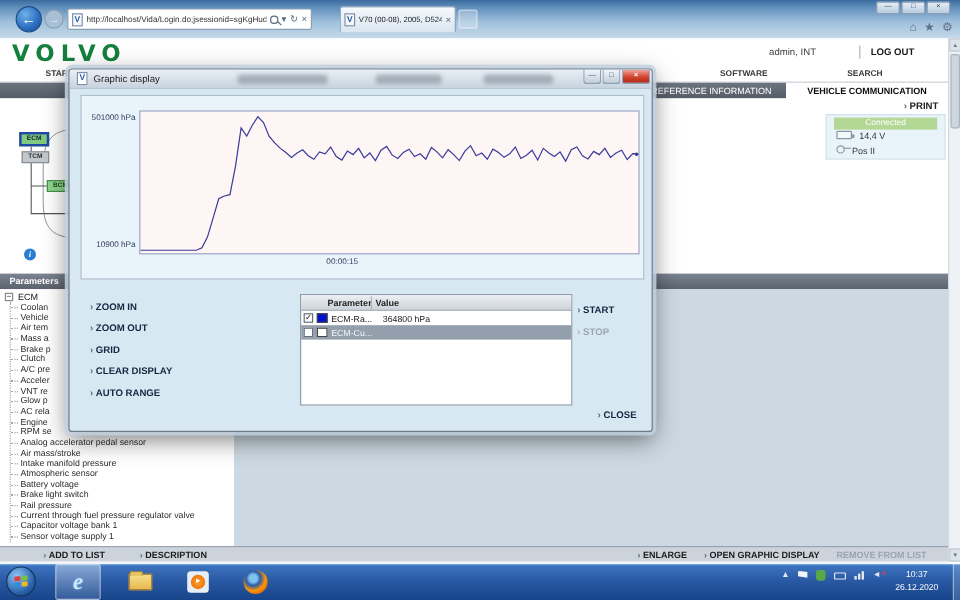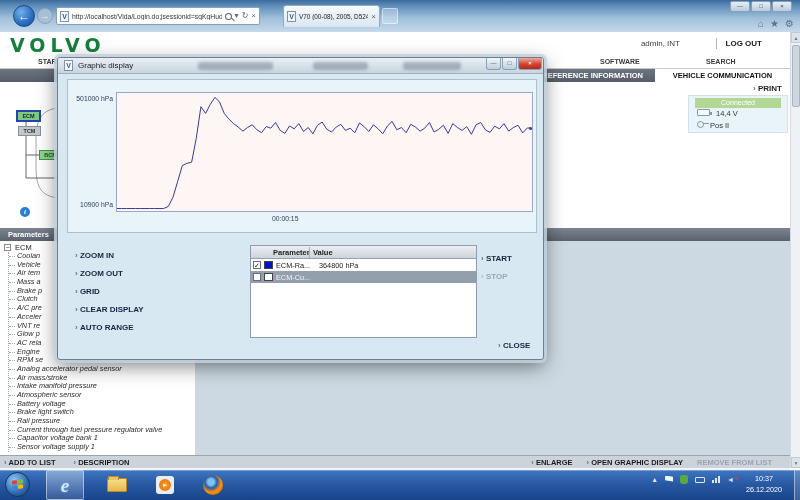--- a/index.html
+++ b/index.html
@@ -41,21 +41,21 @@
   #user { right:110px; top:7px; font-size:8px; color:#3c3c3c; }
   #logout { right:28px; top:6px; font-size:8px; font-weight:bold; color:#1a1a1a;
     border-left:1px solid #b5b5b5; padding-left:9px; line-height:11px; }
 
   
   #tabs1 { left:0; top:56px; width:790px; height:13px; background:#fff; border-bottom:1px solid #c3c9d0; }
   .tab1 { position:absolute; top:2px; font-size:7px; font-weight:bold; color:#3a3a3a; }
   #tabs2 { left:0; top:69px; width:655px; height:13px; background:linear-gradient(180deg,#6c7480,#555d68);
     display:flex; justify-content:flex-end; align-items:center; gap:5px; padding-right:12px; }
   #tabs2 .arr { color:#fff; font-size:5px; }
-  #tabs2 .lbl { color:#fff; font-size:7.5px; font-weight:bold; }
+  #tabs2 .lbl { color:#fff; font-size:7.5px; font-weight:normal; }
   #activetab { left:655px; top:69px; width:135px; height:13px; background:#fff; text-align:center;
     font-size:7.5px; font-weight:bold; color:#101010; line-height:13px; }
 
   #content-bg { left:0; top:82px; width:790px; height:146px; background:#fff; }
   #print { right:18px; top:84px; font-size:8px; font-weight:bold; color:#222; }
   .chev::before { content:"\203A\00a0"; color:#5f6c7a; }
   #status { left:688px; top:95px; width:100px; height:38px; background:#e9f4fa; border:1px solid #d2e2ec; }
   #conn-badge { left:6px; top:2px; width:86px; height:10px; background:#b3d795; color:#fff;
     font-size:7px; text-align:center; line-height:10px; }
   .statrow { position:absolute; left:8px; display:flex; align-items:flex-start; gap:6px; font-size:7.5px; color:#333; }
@@ -75,29 +75,29 @@
   
   #params-hdr { left:0; top:228px; width:790px; height:13px;
     background:linear-gradient(180deg,#7b8491,#5a626d); color:#fff; font-size:7.5px; font-weight:bold;
     line-height:13px; padding-left:8px; }
   #right-area { left:195px; top:241px; width:595px; height:214px; background:#cdd9e2; }
   #tree-panel { left:0; top:241px; width:195px; height:214px; background:#fff; overflow:hidden; }
   #tree-root { display:flex; align-items:center; gap:4px; padding:2px 0 0 4px; height:11px; }
   .expander { width:7px; height:7px; border:1px solid #888; background:#fff; font-size:7px; line-height:5px;
     text-align:center; color:#333; }
   #tree-root .rootlbl { font-size:7.5px; color:#222; }
-  #tree-items { margin-left:8px; border-left:1px dotted #9aa6ae;font-style:italic; }
+  #tree-items { margin-left:8px; border-left:1px dotted #9aa6ae; }
   .tree-item { position:relative; height:8.7px; padding-left:8px; font-size:7.3px; color:#2b2b2b;
     white-space:nowrap; line-height:8.7px; }
   .tree-item::before { content:""; position:absolute; left:0; top:4px; width:6px; border-top:1px dotted #9aa6ae; }
 
   
   #bottombar { left:0; top:455px; width:790px; height:13px; background:#ccd3db; border-top:1px solid #9aa4ae;
     display:flex; align-items:center; font-size:7.5px; font-weight:bold; color:#1c1c1c; }
-  #bottombar .left { display:flex; gap:18px; padding-left:4px; flex:1; }
+  #bottombar .left { display:flex; gap:29px; padding-left:4px; flex:1;margin-left:32px; }
   #bottombar .right { display:flex; gap:14px; padding-right:18px; }
   .disabled-txt { color:#9aa5b0 !important; }
   .disabled-txt::before { color:#aab4be !important; }
   #page-sliver { left:0; top:468px; width:790px; height:2px; background:#f2f5f8; }
 
   
   #scrollbar { left:790px; top:32px; width:10px; height:436px; background:#eef1f5; border-left:1px solid #d4dae0; }
   .sb-btn { position:absolute; left:0; width:10px; height:11px; background:#dde3ea; border:1px solid #c2cbd4;
     color:#6b7684; font-size:5px; text-align:center; line-height:10px; }
   #sb-thumb { position:absolute; left:1px; top:13px; width:8px; height:62px; background:#cdd5de;

